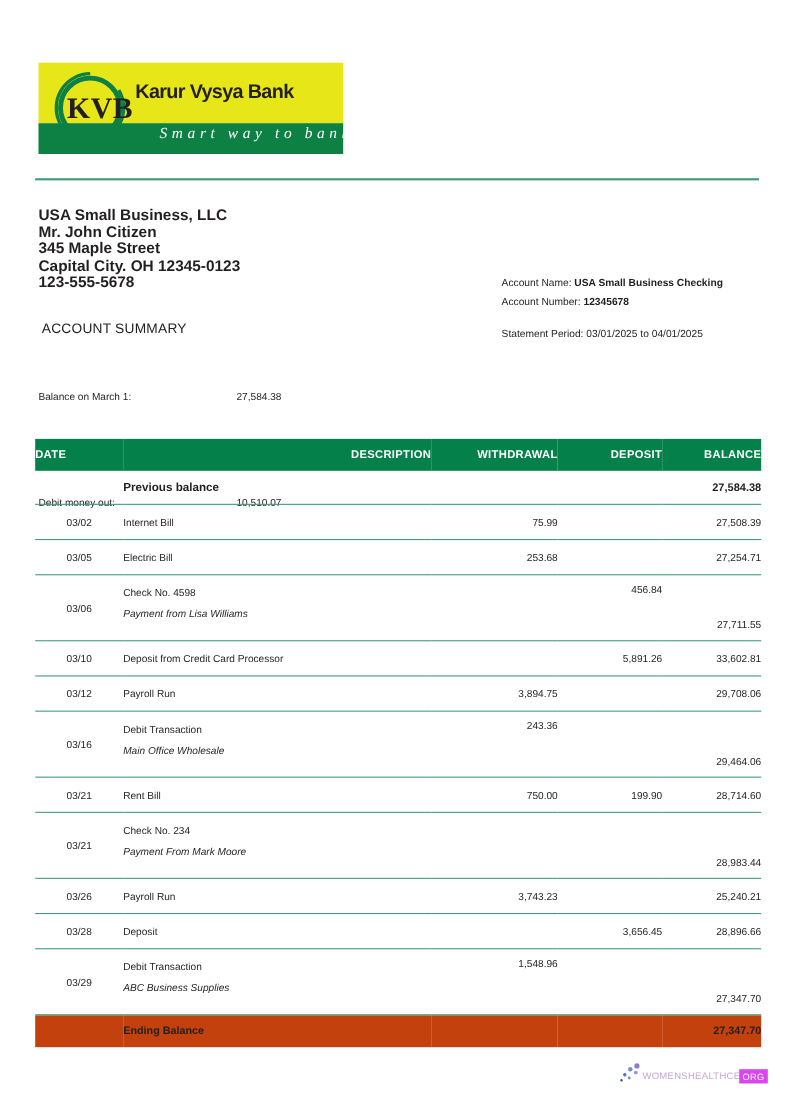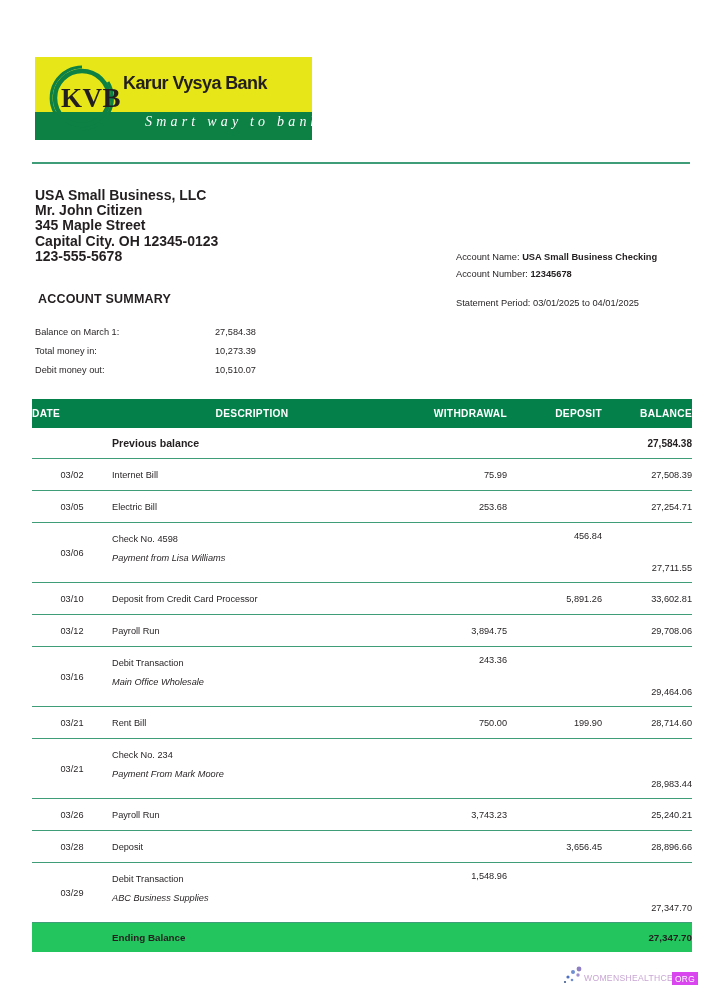--- a/index.html
+++ b/index.html
@@ -121,33 +121,33 @@
     margin-top: 13px;
     font-weight: normal;
   }
 
   
   .summary-title {
     position: absolute;
     left: 38px;
     top: 292px;
     font-size: 12.5px;
-    font-weight: bold;
+    font-weight: normal;
     letter-spacing: 0.2px;
     color: #231f20;
   }
   .summary-rows {
     position: absolute;
     left: 35px;
     top: 323px;
     width: 270px;
     font-size: 9.2px;
     line-height: 19px;
   }
-  .summary-row { display: flex; }
+  .summary-row { display: flex; margin-top: 29px; }
   .summary-row .s-label { width: 180px; }
   .summary-row .s-value { width: 90px; }
 
   
   .txn-table {
     position: absolute;
     left: 32px;
     top: 399px;
     width: 660px;
     border-collapse: collapse;
@@ -163,21 +163,21 @@
     background: #04804a;
     color: #ffffff;
     font-size: 10.2px;
     font-weight: bold;
     letter-spacing: 0.3px;
     padding: 8px 0 8px 0;
     height: 13px;
     vertical-align: middle;
   }
   th.h-date { text-align: left; padding-left: 22px; }
-  th.h-desc { text-align: center; padding-left: 8px; }
+  th.h-desc { text-align: right; padding-left: 8px; }
   th.h-wd   { text-align: right; padding-right: 14px; }
   th.h-dep  { text-align: right; padding-right: 12px; }
   th.h-bal  { text-align: right; padding-right: 12px; }
 
   .txn-table tbody tr {
     border-bottom: 1.4px solid #3f9e78;
   }
   .txn-table tbody td {
     font-size: 9.2px;
     color: #231f20;
@@ -206,21 +206,21 @@
   tr.r-double td { height: 50px; }
 
   tr.r-prev td {
     height: 30px;
     font-weight: bold;
     font-size: 10.6px;
   }
   tr.r-prev td.d-bal { font-size: 10px; }
 
   tr.r-ending {
-    background: #22c55e;
+    background: #c2410c;
     border-bottom: none !important;
   }
   tr.r-ending td {
     height: 29px;
     font-weight: bold;
     font-size: 9.8px;
   }
 
   
   tr.r-double td.d-wd,

